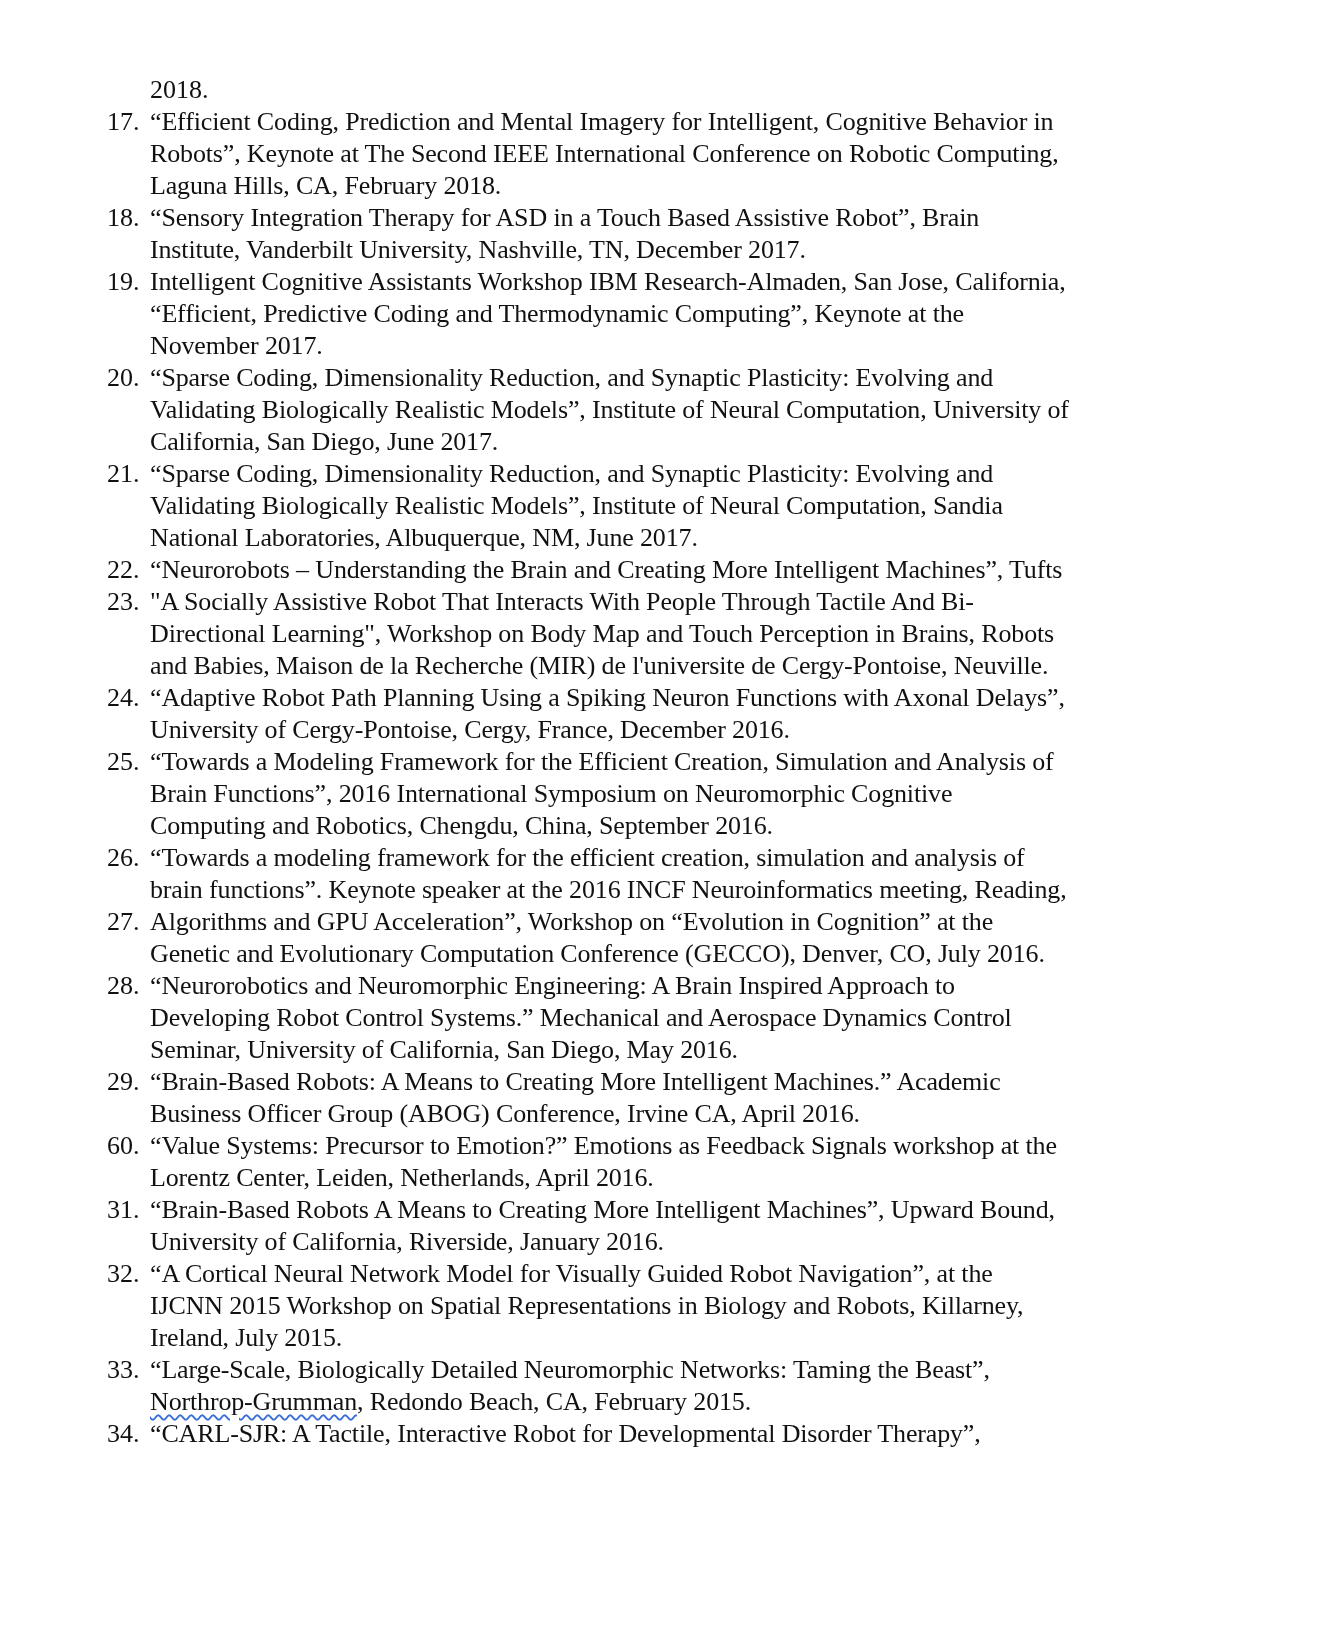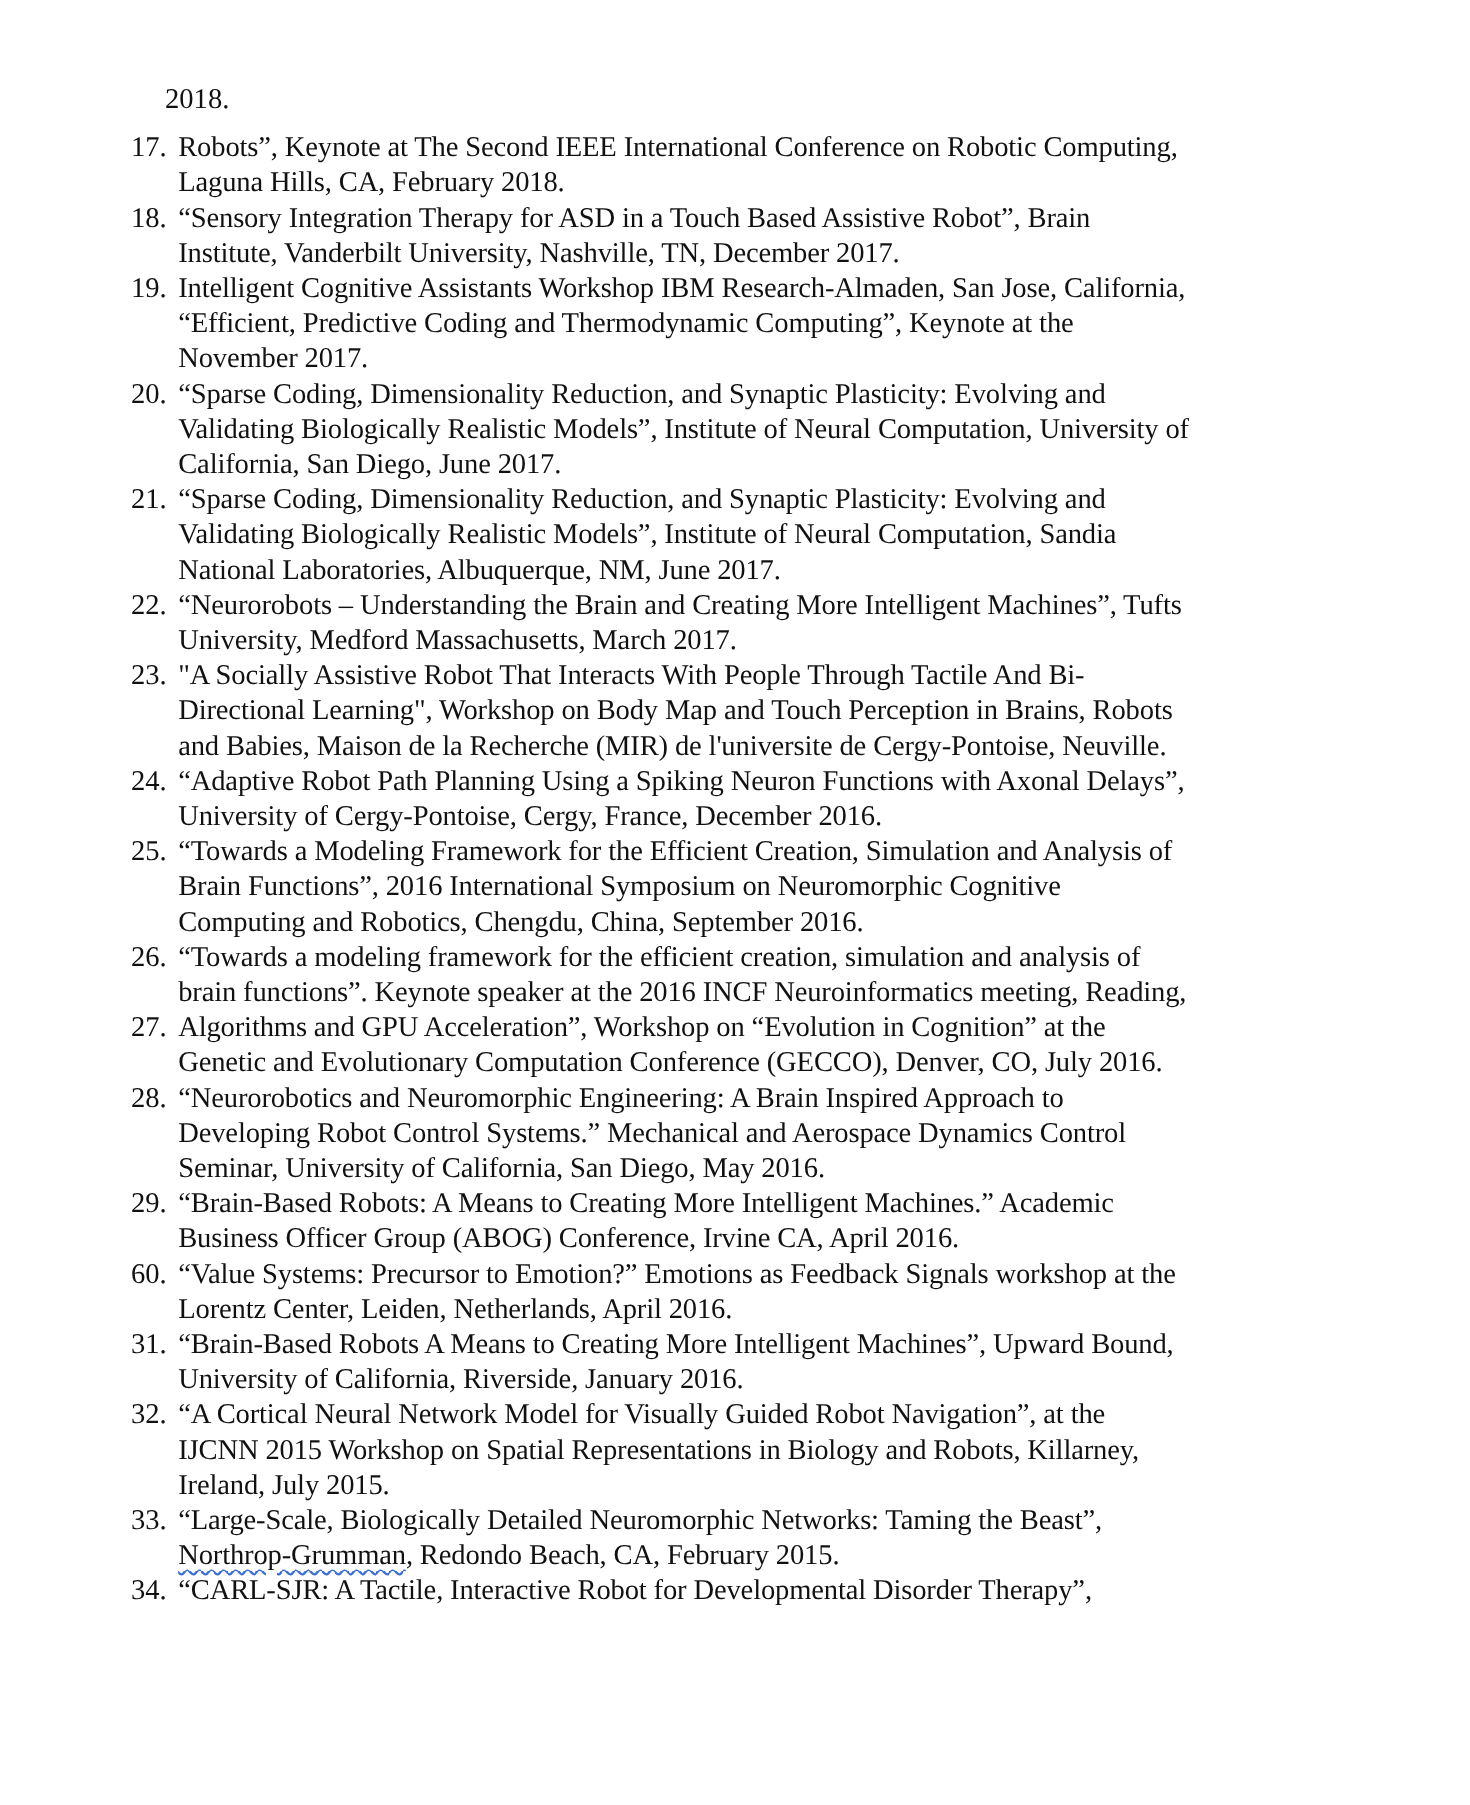--- a/index.html
+++ b/index.html
@@ -28,21 +28,21 @@
     top: 58px;
     font-size: 26px;
     line-height: 32px;
     white-space: nowrap;
   }
   .list {
     position: absolute;
     left: 0;
     top: 90px;
     width: 1306px;
-    margin: 12px;
+    margin: 0;
     padding: 0;
     list-style: none;
   }
   .item {
     position: relative;
     margin: 0;
     padding: 0;
   }
   .num {
     position: absolute;
@@ -73,20 +73,21 @@
 <body>
 
 <div class="page">
   <div class="continuation">2018.</div>
 
   <ol class="list">
 
     <li class="item">
       <span class="num">17.</span>
       <div class="lines">
+        <span class="line">“Efficient Coding, Prediction and Mental Imagery for Intelligent, Cognitive Behavior in</span>
         <span class="line">Robots”, Keynote at The Second IEEE International Conference on Robotic Computing,</span>
         <span class="line">Laguna Hills, CA, February 2018.</span>
       </div>
     </li>
 
     <li class="item">
       <span class="num">18.</span>
       <div class="lines">
         <span class="line">“Sensory Integration Therapy for ASD in a Touch Based Assistive Robot”, Brain</span>
         <span class="line">Institute, Vanderbilt University, Nashville, TN, December 2017.</span>
@@ -117,21 +118,20 @@
         <span class="line">“Sparse Coding, Dimensionality Reduction, and Synaptic Plasticity: Evolving and</span>
         <span class="line">Validating Biologically Realistic Models”, Institute of Neural Computation, Sandia</span>
         <span class="line">National Laboratories, Albuquerque, NM, June 2017.</span>
       </div>
     </li>
 
     <li class="item">
       <span class="num">22.</span>
       <div class="lines">
         <span class="line">“Neurorobots – Understanding the Brain and Creating More Intelligent Machines”, Tufts</span>
-        <span class="line">University, Medford Massachusetts, March 2017.</span>
       </div>
     </li>
 
     <li class="item">
       <span class="num">23.</span>
       <div class="lines">
         <span class="line">"A Socially Assistive Robot That Interacts With People Through Tactile And Bi-</span>
         <span class="line">Directional Learning", Workshop on Body Map and Touch Perception in Brains, Robots</span>
         <span class="line">and Babies, Maison de la Recherche (MIR) de l'universite de Cergy-Pontoise, Neuville.</span>
       </div>

